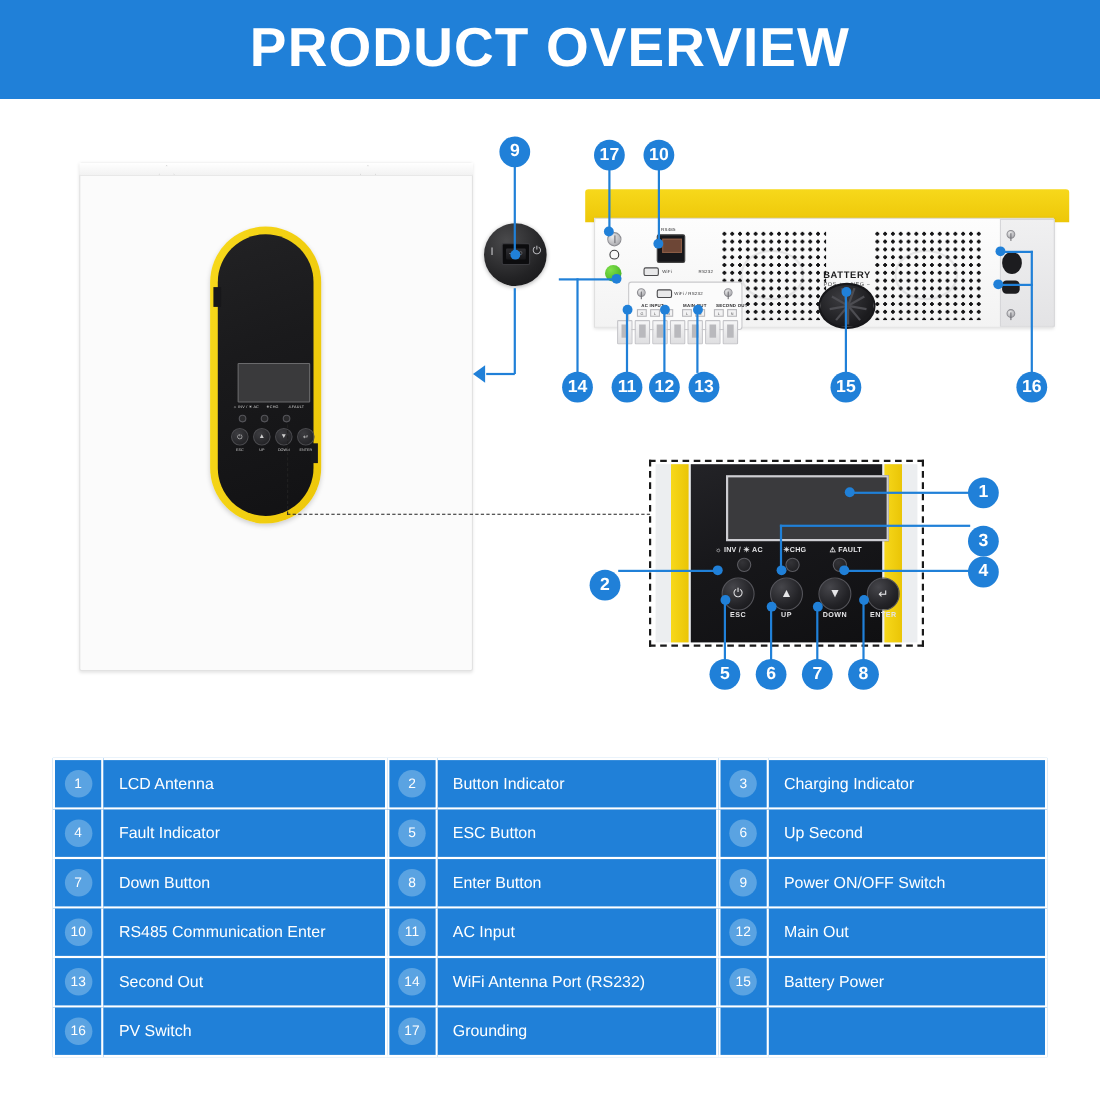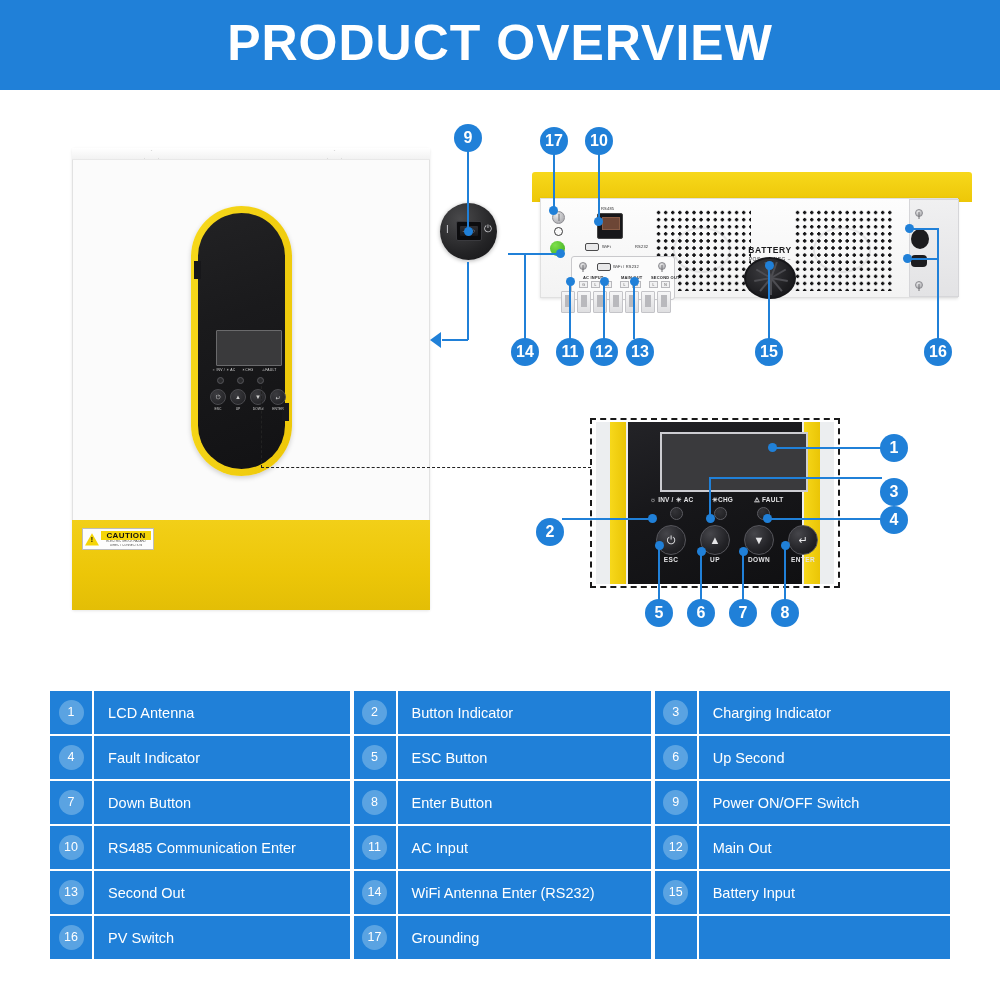--- a/index.html
+++ b/index.html
@@ -313,30 +313,20 @@
       <div class="btn-mini" style="left:32px;top:176px;">▲</div>
       <div class="btn-mini" style="left:52px;top:176px;">▼</div>
       <div class="btn-mini" style="left:72px;top:176px;">↵</div>
       <div class="btn-lbl-mini" style="left:10px;top:194px;">ESC</div>
       <div class="btn-lbl-mini" style="left:30px;top:194px;">UP</div>
       <div class="btn-lbl-mini" style="left:50px;top:194px;">DOWN</div>
       <div class="btn-lbl-mini" style="left:70px;top:194px;">ENTER</div>
     </div>
   </div>
 
-  <div class="dev-bottom">
-    <div class="caution">
-      <div class="caution-tri"></div>
-      <div class="caution-txt">
-        <div class="caution-word">CAUTION</div>
-        <div class="caution-sub">ELECTRIC SHOCK HAZARD</div>
-        <div class="caution-sub">DIRECT CONNECTION</div>
-      </div>
-    </div>
-  </div>
 </div>
 
 <div class="dash-v" style="left:261px;top:386px;height:82px;"></div>
 <div class="dash-h" style="left:261px;top:467px;width:330px;"></div>
 
 <div class="switch-circle">
   <div class="sw-mark" style="left:6px;top:21px;">I</div>
   <div class="sw-mark" style="right:5px;top:20px;">⏻</div>
   <div class="rocker">
     <div class="rocker-inner">
@@ -564,23 +554,23 @@
         <td class="lbl-cell w-lbl">RS485 Communication Enter</td>
         <td class="num-cell"><span class="num-badge">11</span></td>
         <td class="lbl-cell w-lbl2">AC Input</td>
         <td class="num-cell"><span class="num-badge">12</span></td>
         <td class="lbl-cell w-lbl">Main Out</td>
       </tr>
       <tr>
         <td class="num-cell"><span class="num-badge">13</span></td>
         <td class="lbl-cell w-lbl">Second Out</td>
         <td class="num-cell"><span class="num-badge">14</span></td>
-        <td class="lbl-cell w-lbl2">WiFi Antenna Enter (RS232)</td>
+        <td class="lbl-cell w-lbl2">WiFi Antenna Port (RS232)</td>
         <td class="num-cell"><span class="num-badge">15</span></td>
-        <td class="lbl-cell w-lbl">Battery Input</td>
+        <td class="lbl-cell w-lbl">Battery Power</td>
       </tr>
       <tr>
         <td class="num-cell"><span class="num-badge">16</span></td>
         <td class="lbl-cell w-lbl">PV Switch</td>
         <td class="num-cell"><span class="num-badge">17</span></td>
         <td class="lbl-cell w-lbl2">Grounding</td>
         <td class="num-cell"></td>
         <td class="lbl-cell w-lbl"></td>
       </tr>
     </tbody>

